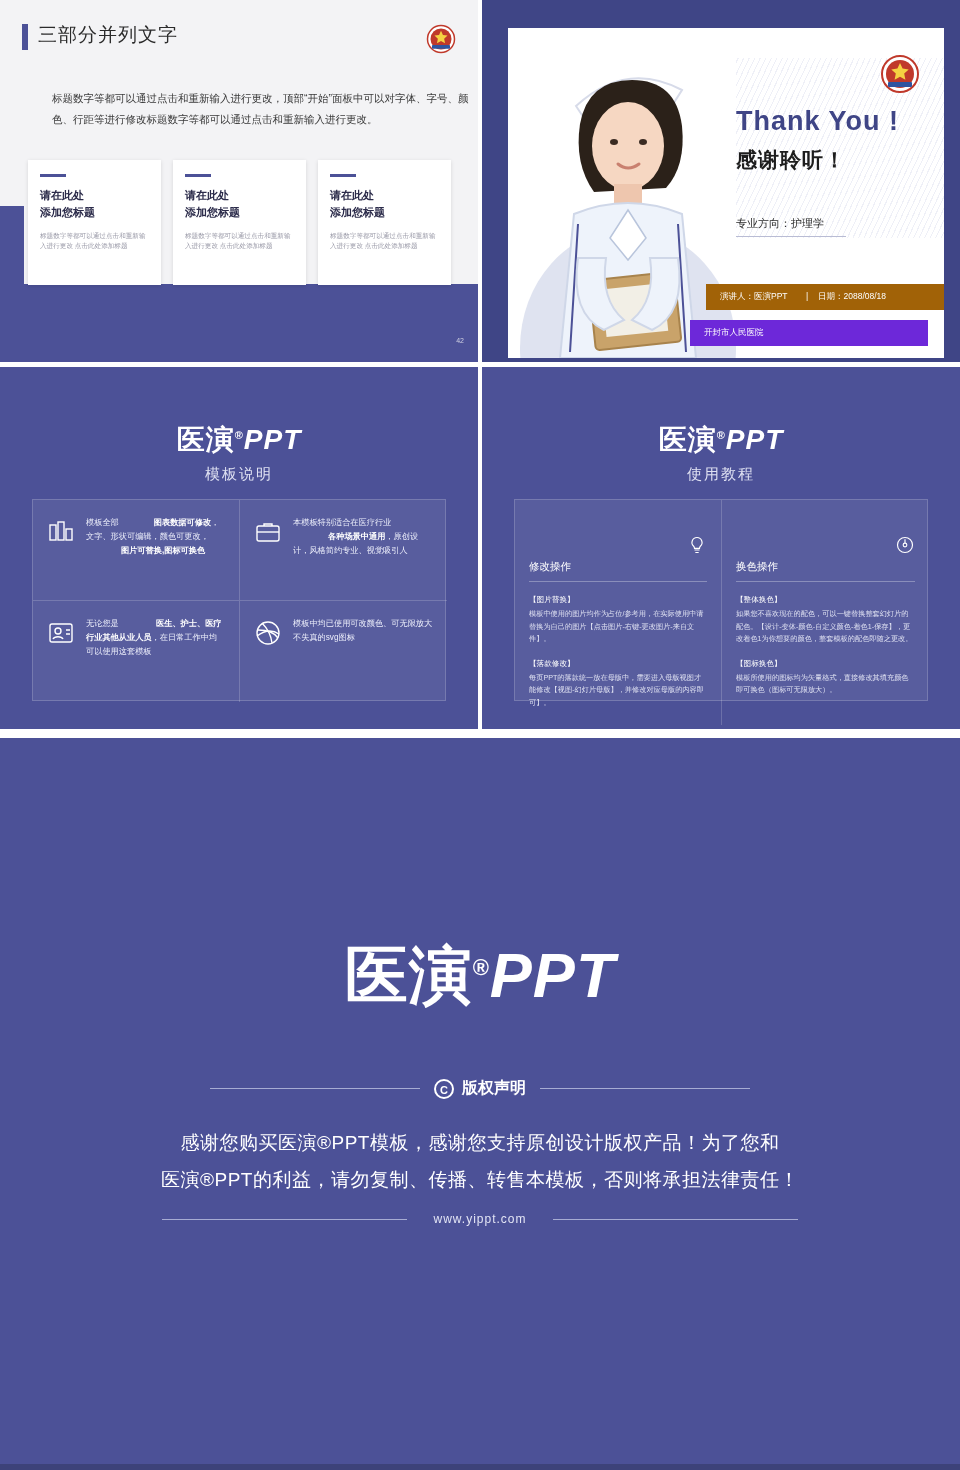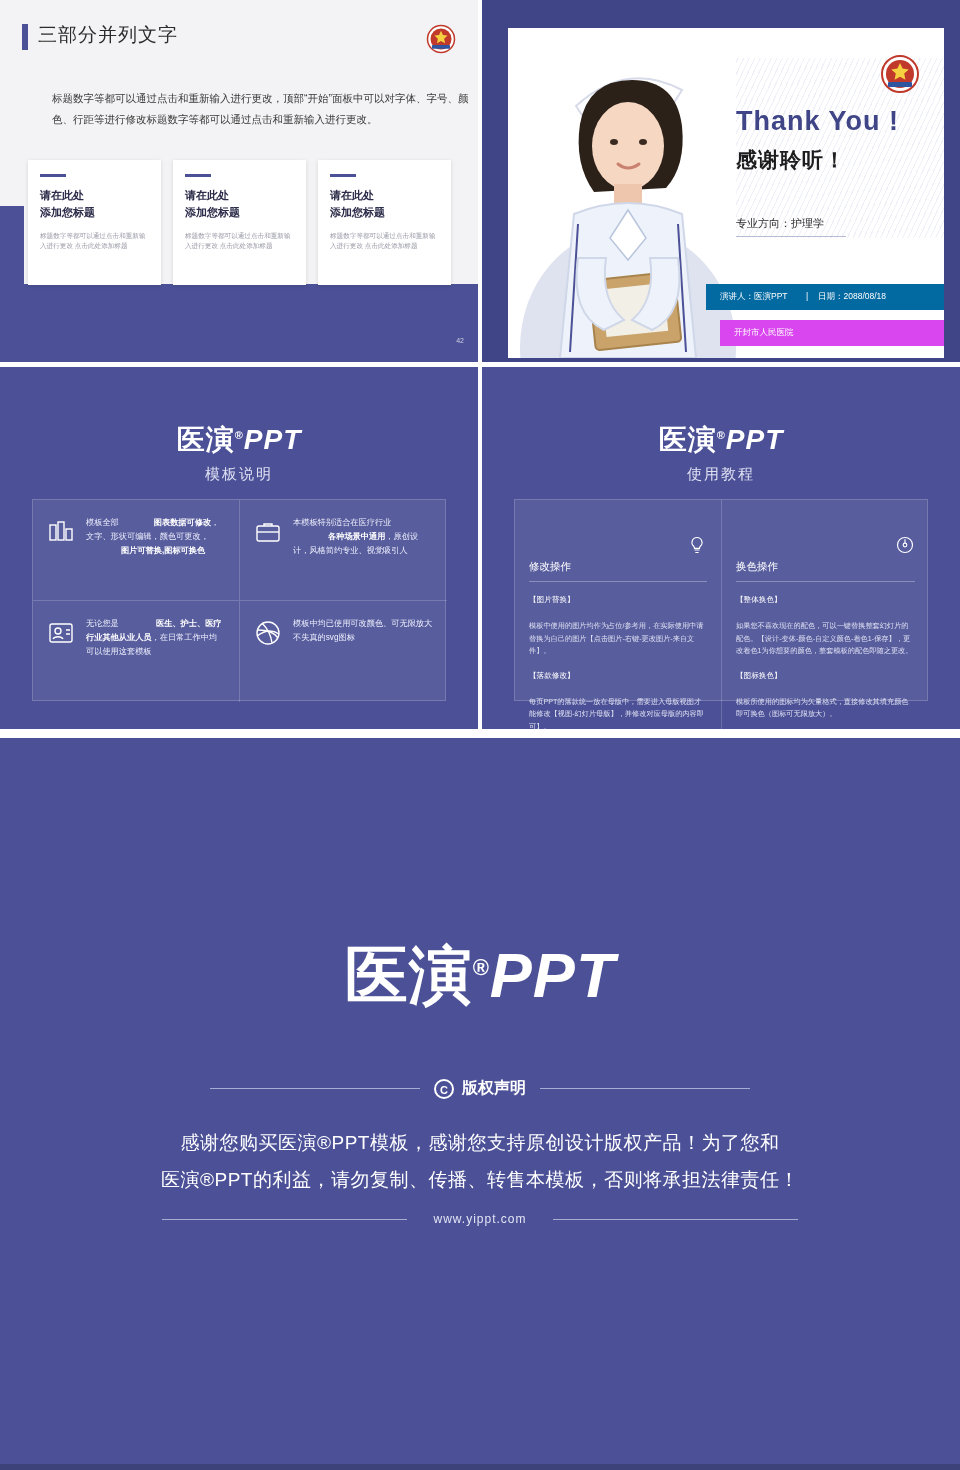--- a/index.html
+++ b/index.html
@@ -32,26 +32,26 @@
 
   
   .slide2{position:absolute;left:482px;top:0;width:478px;height:362px;background:#3f4586;overflow:hidden;}
   .s2-white{position:absolute;left:26px;top:28px;width:436px;height:330px;background:#ffffff;overflow:hidden;}
   .s2-texture{position:absolute;left:180px;top:30px;width:256px;height:180px;
      background:repeating-linear-gradient(115deg, rgba(120,130,190,.12) 0 1px, transparent 1px 5px);}
   .s2-photo{position:absolute;left:10px;top:0;width:218px;height:330px;overflow:hidden;}
   .s2-thank{position:absolute;left:228px;top:78px;font-size:27px;font-weight:bold;color:#3f4586;letter-spacing:1px;}
   .s2-thank-cn{position:absolute;left:228px;top:118px;font-size:21px;font-weight:bold;color:#1d1d1d;letter-spacing:1px;text-align:center;}
   .s2-major{position:absolute;left:228px;top:188px;font-size:11px;color:#2b2b2b;padding-bottom:5px;border-bottom:1px solid #b9bcd4;width:110px;}
-  .s2-darkbar{position:absolute;left:198px;top:256px;width:238px;height:26px;background:#0369a1;}
+  .s2-darkbar{position:absolute;left:198px;top:256px;width:238px;height:26px;background:#a16207;}
   .s2-darkbar span{position:absolute;top:7px;font-size:8.5px;color:#ffffff;}
   .s2-speaker{left:14px;}
   .s2-sep{left:100px;color:#7b7d93;}
   .s2-date{left:112px;}
-  .s2-hospbar{position:absolute;left:212px;top:292px;width:238px;height:26px;background:#d946ef;}
+  .s2-hospbar{position:absolute;left:182px;top:292px;width:238px;height:26px;background:#6d28d9;}
   .s2-hospbar span{position:absolute;left:14px;top:7px;font-size:8.5px;color:#ffffff;}
   .s2-logo{position:absolute;right:24px;top:26px;width:40px;height:40px;}
 
   
   .row2{position:absolute;left:0;top:367px;width:960px;height:367px;}
   .slide3{position:absolute;left:0;top:0;width:478px;height:362px;background:#4c5197;overflow:hidden;}
   .slide4{position:absolute;left:482px;top:0;width:478px;height:362px;background:#4c5197;overflow:hidden;}
 
   .brand{position:absolute;left:0;top:54px;width:100%;text-align:center;font-size:28px;font-weight:bold;color:#ffffff;letter-spacing:1px;}
   .brand .reg{font-size:11px;vertical-align:super;}
@@ -70,21 +70,21 @@
 
   
   .cols2{position:absolute;left:0;top:0;width:414px;height:202px;display:grid;grid-template-columns:1fr 1fr;}
   .col{position:relative;padding:16px 14px;box-sizing:border-box;}
   .cols2 .col:first-child{border-right:1px solid rgba(255,255,255,.18);}
   .colhead{display:flex;align-items:center;justify-content:space-between;border-bottom:1px solid rgba(255,255,255,.3);padding-bottom:7px;}
   .colhead .ht{font-size:10.5px;color:#ffffff;margin-top:44px;}
   .colhead .hi{width:20px;height:20px;}
   .blk{margin-top:11px;}
   .blk .bt{font-size:7.6px;color:#ffffff;line-height:13px;}
-  .blk .bd{font-size:7.2px;color:#dfe1f2;line-height:12.5px;margin-top:14px;}
+  .blk .bd{font-size:7.2px;color:#dfe1f2;line-height:12.5px;margin-top:2px;}
 
   
   .row3{position:absolute;left:0;top:738px;width:960px;height:732px;background:#4c5197;overflow:hidden;}
   .r3-brand{position:absolute;left:0;top:195px;width:100%;text-align:center;font-size:63px;font-weight:bold;color:#ffffff;letter-spacing:1px;}
   .r3-brand .reg{font-size:22px;vertical-align:super;}
   .r3-brand .ppt{font-style:italic;}
   .r3-copyline{position:absolute;left:0;top:340px;width:100%;display:flex;align-items:center;justify-content:center;gap:14px;}
   .r3-copyline .line{width:210px;height:1px;background:#a7acd3;}
   .r3-copyline .ctxt{display:flex;align-items:center;gap:8px;font-size:16px;font-weight:bold;color:#ffffff;}
   .c-badge{width:20px;height:20px;border:2px solid #ffffff;border-radius:50%;color:#fff;font-size:11px;line-height:19px;text-align:center;box-sizing:border-box;}

